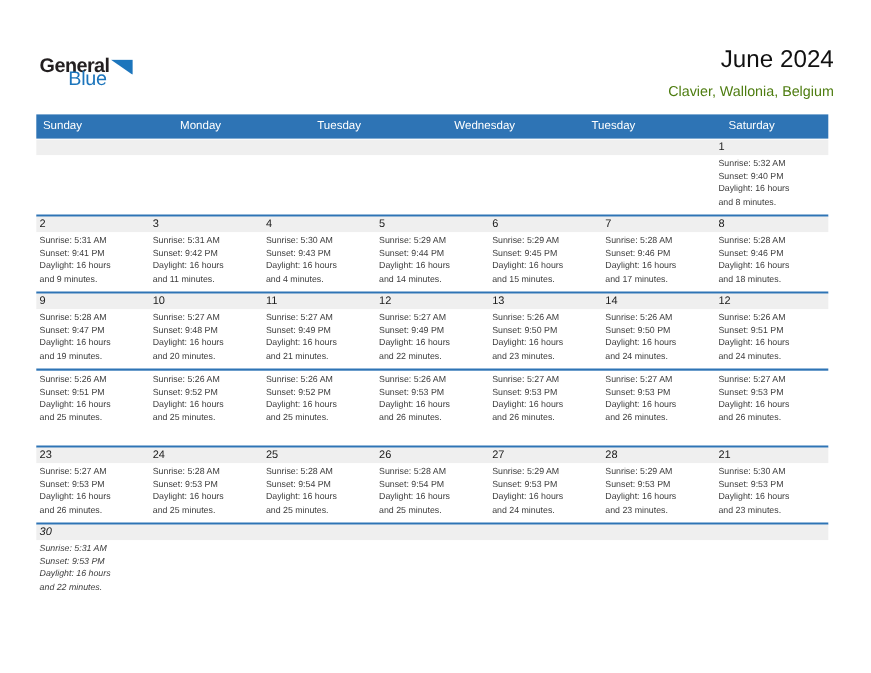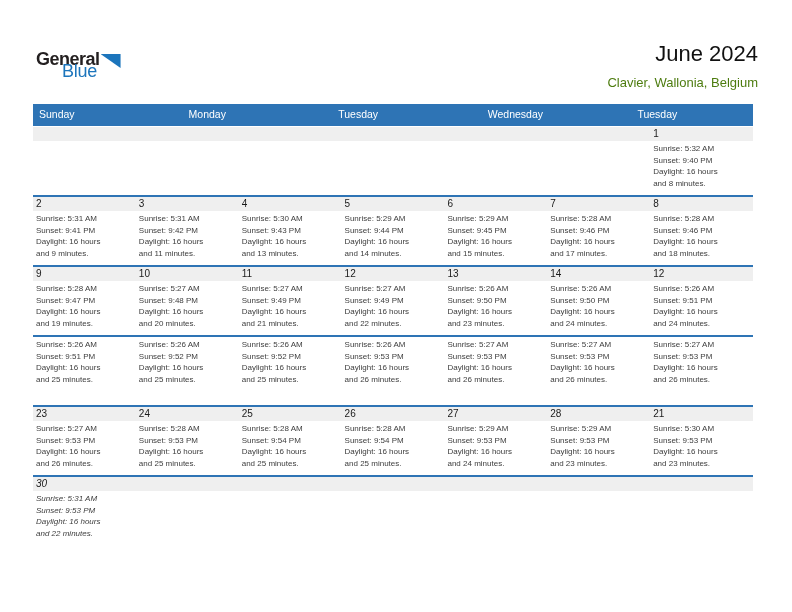--- a/index.html
+++ b/index.html
@@ -82,20 +82,21 @@
     <div class="location">Clavier, Wallonia, Belgium</div>
   </div>
 
   <div class="calendar">
     <div class="dow-row">
         <div class="dow-cell">Sunday</div>
         <div class="dow-cell">Monday</div>
         <div class="dow-cell">Tuesday</div>
         <div class="dow-cell">Wednesday</div>
         <div class="dow-cell">Tuesday</div>
+        <div class="dow-cell">Saturday</div>
       </div>
     <div class="weeks">
         <div class="week-row">
           <div class="num-strip">
             <div class="num-cell"></div>
             <div class="num-cell"></div>
             <div class="num-cell"></div>
             <div class="num-cell"></div>
             <div class="num-cell"></div>
             <div class="num-cell"></div>
@@ -136,21 +137,21 @@
             <div class="detail-cell">
               <div class="detail-line">Sunrise: 5:31 AM</div>
               <div class="detail-line">Sunset: 9:42 PM</div>
               <div class="detail-line">Daylight: 16 hours</div>
               <div class="detail-line">and 11 minutes.</div>
             </div>
             <div class="detail-cell">
               <div class="detail-line">Sunrise: 5:30 AM</div>
               <div class="detail-line">Sunset: 9:43 PM</div>
               <div class="detail-line">Daylight: 16 hours</div>
-              <div class="detail-line">and 13 minutes.</div>
+              <div class="detail-line">and 4 minutes.</div>
             </div>
             <div class="detail-cell">
               <div class="detail-line">Sunrise: 5:29 AM</div>
               <div class="detail-line">Sunset: 9:44 PM</div>
               <div class="detail-line">Daylight: 16 hours</div>
               <div class="detail-line">and 14 minutes.</div>
             </div>
             <div class="detail-cell">
               <div class="detail-line">Sunrise: 5:29 AM</div>
               <div class="detail-line">Sunset: 9:45 PM</div>

